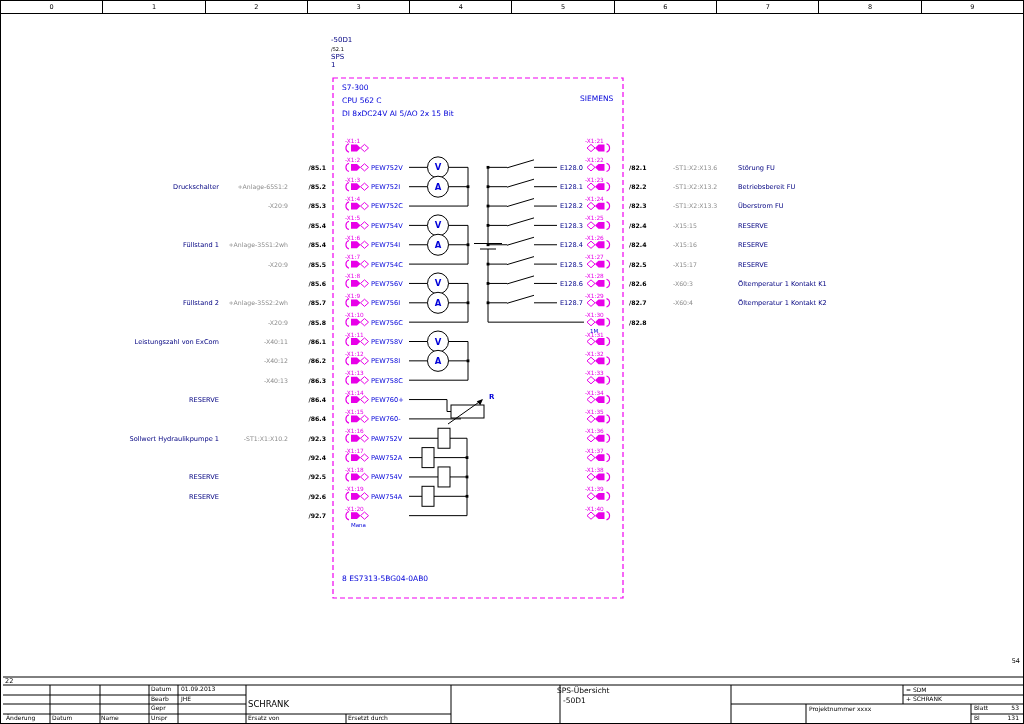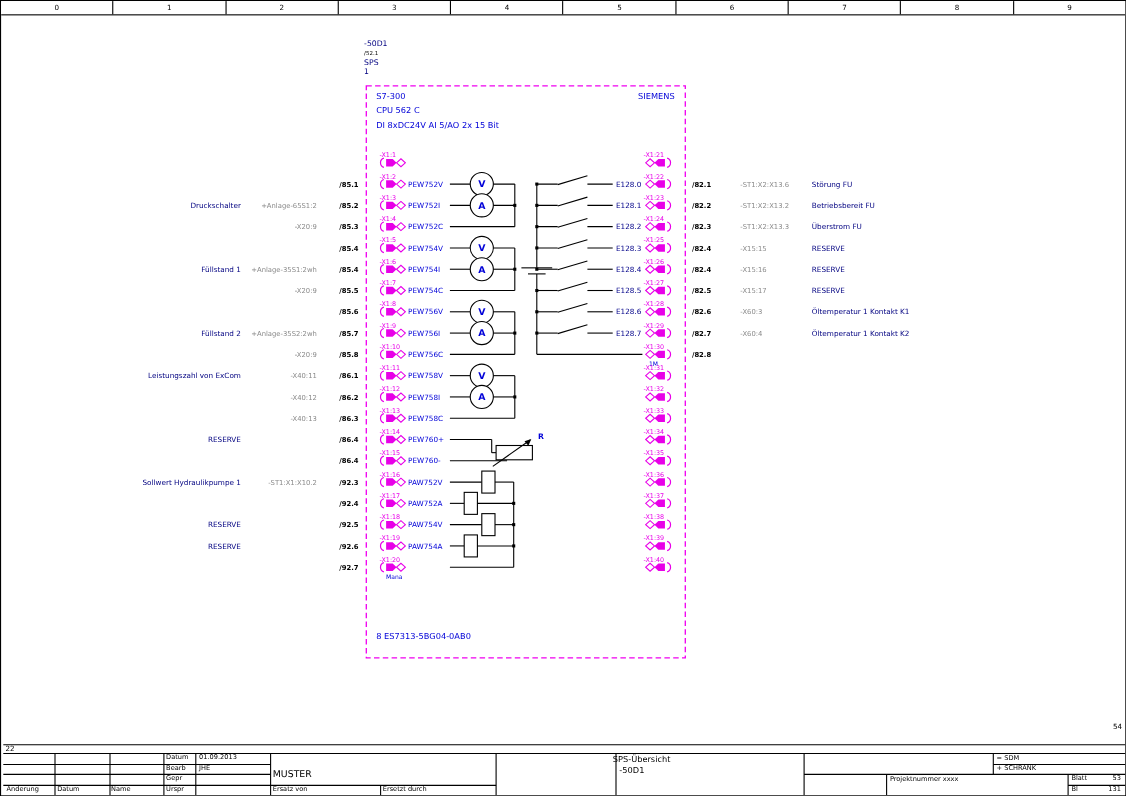--- a/index.html
+++ b/index.html
@@ -433,39 +433,39 @@
       <line x1="902" y1="684" x2="902" y2="703" class="w"></line>
       <line x1="970" y1="703" x2="970" y2="722" class="w"></line>
     </svg>
 
   <div class="abs navy f7" style="left:330px;top:36px">-50D1</div>
   <div class="abs blk f5" style="left:330px;top:46px">/52.1</div>
   <div class="abs navy f7" style="left:330px;top:52.5px">SPS</div>
   <div class="abs navy f7" style="left:330px;top:60.5px">1</div>
 
   <div class="abs blue f75" style="left:341px;top:83px">S7-300</div>
-  <div class="abs blue f75" style="left:579px;top:83px">SIEMENS</div>
+  <div class="abs blue f75" style="left:579px;top:94px">SIEMENS</div>
   <div class="abs blue f75" style="left:341px;top:96px">CPU 562 C</div>
   <div class="abs blue f75" style="left:341px;top:109px">DI 8xDC24V  AI 5/AO 2x 15 Bit</div>
   <div class="abs blue f75" style="left:341px;top:574px">8 ES7313-5BG04-0AB0</div>
 
   <div class="abs blk f65" style="left:4px;top:676.5px">22</div>
   <div class="abs blk f65 tar" style="left:995px;top:657px;width:24px">54</div>
 
   <div class="abs blk f6" style="left:150px;top:685px">Datum</div>
   <div class="abs blk f6" style="left:180px;top:685px">01.09.2013</div>
   <div class="abs blk f6" style="left:150px;top:694.5px">Bearb</div>
   <div class="abs blk f6" style="left:180px;top:694.5px">JHE</div>
   <div class="abs blk f6" style="left:150px;top:704px">Gepr</div>
   <div class="abs blk f6" style="left:180px;top:704px"></div>
   <div class="abs blk f6" style="left:5px;top:714px">Änderung</div>
   <div class="abs blk f6" style="left:51px;top:714px">Datum</div>
   <div class="abs blk f6" style="left:100px;top:714px">Name</div>
   <div class="abs blk f6" style="left:150px;top:714px">Urspr</div>
-  <div class="abs blk f85" style="left:247px;top:699px">MUSTER</div>
+  <div class="abs blk f85" style="left:247px;top:699px">SCHRANK</div>
   <div class="abs blk f6" style="left:247px;top:714px">Ersatz von</div>
   <div class="abs blk f6" style="left:347px;top:714px">Ersetzt durch</div>
   <div class="abs blk f75" style="left:556px;top:686px">SPS-Übersicht</div>
   <div class="abs blk f75" style="left:562px;top:695.5px">-50D1</div>
   <div class="abs blk f6" style="left:808px;top:705px">Projektnummer xxxx</div>
   <div class="abs blk f6" style="left:905px;top:685.5px">= SDM</div>
   <div class="abs blk f6" style="left:905px;top:694.5px">+ SCHRANK</div>
   <div class="abs blk f6" style="left:973px;top:704px">Blatt</div>
   <div class="abs blk f6 tar" style="left:990px;top:704px;width:28px">53</div>
   <div class="abs blk f6" style="left:973px;top:713.5px">Bl</div>

